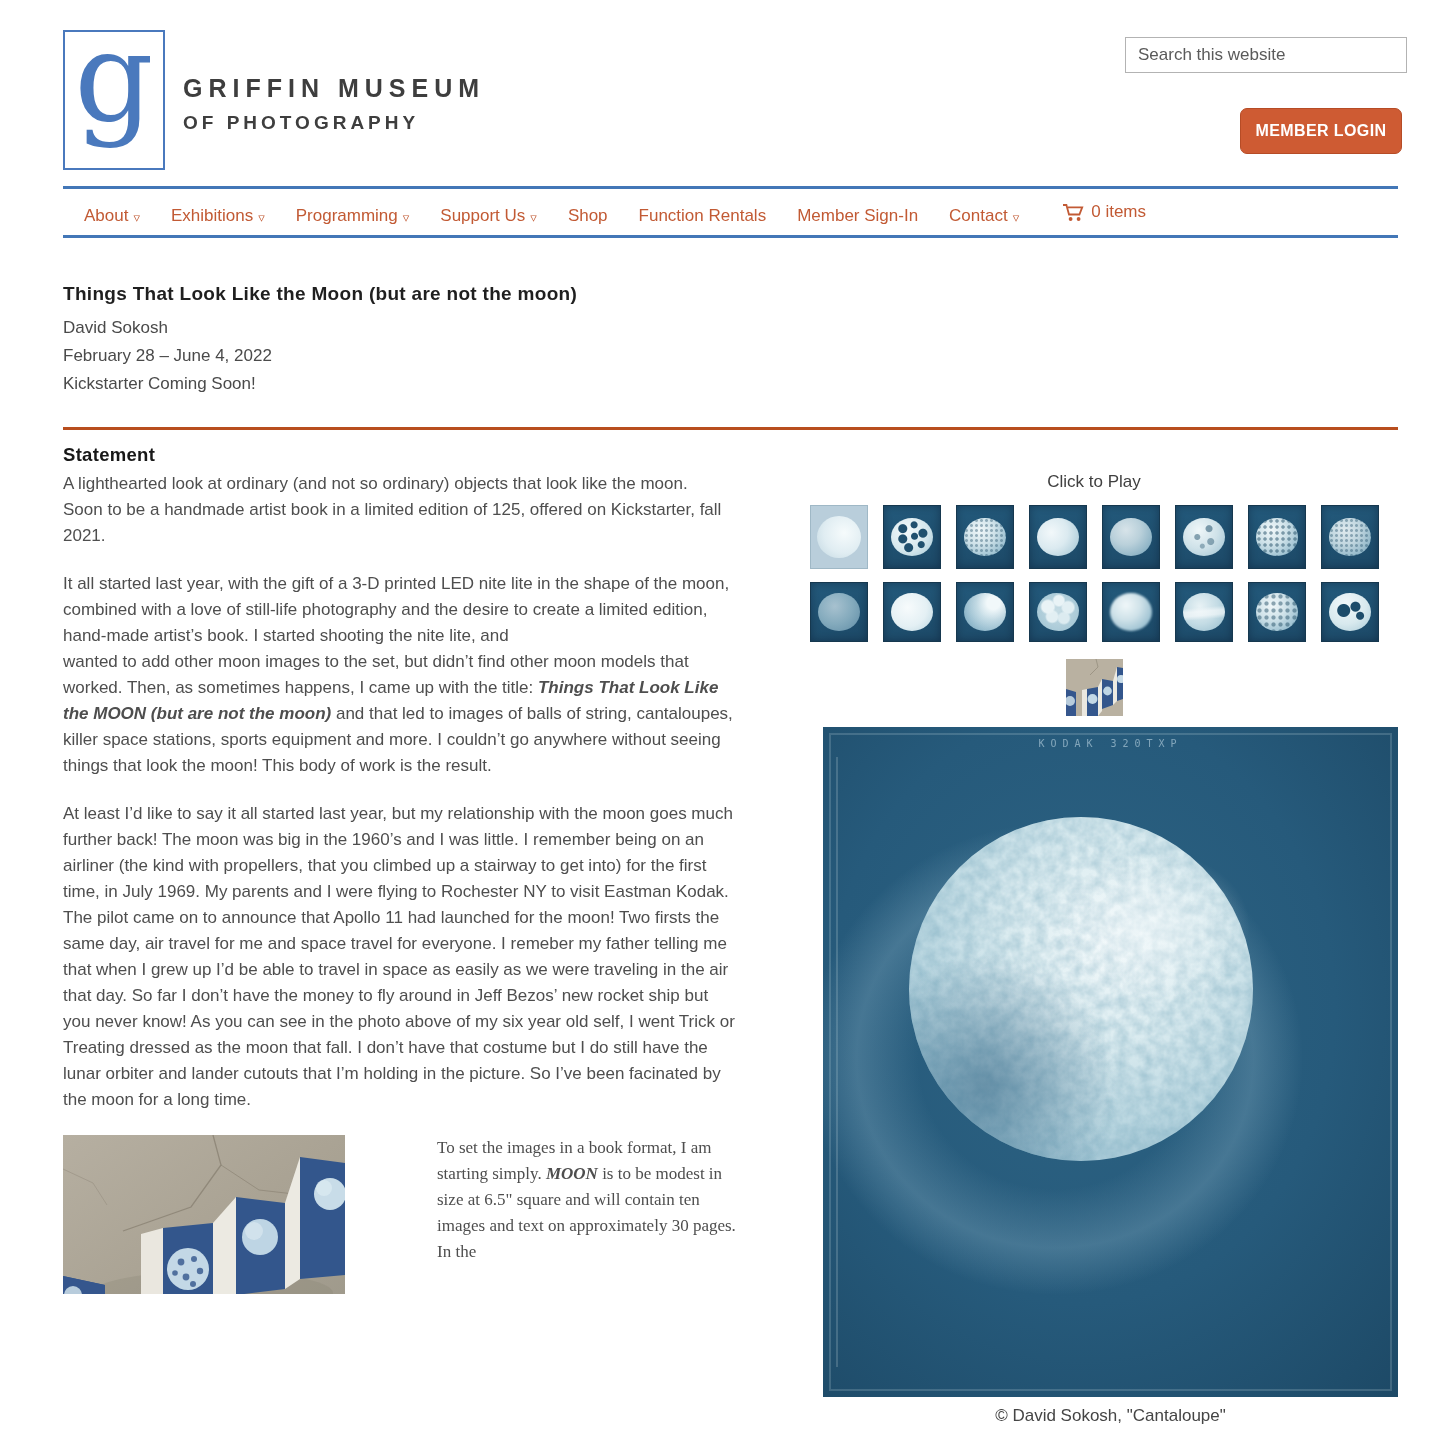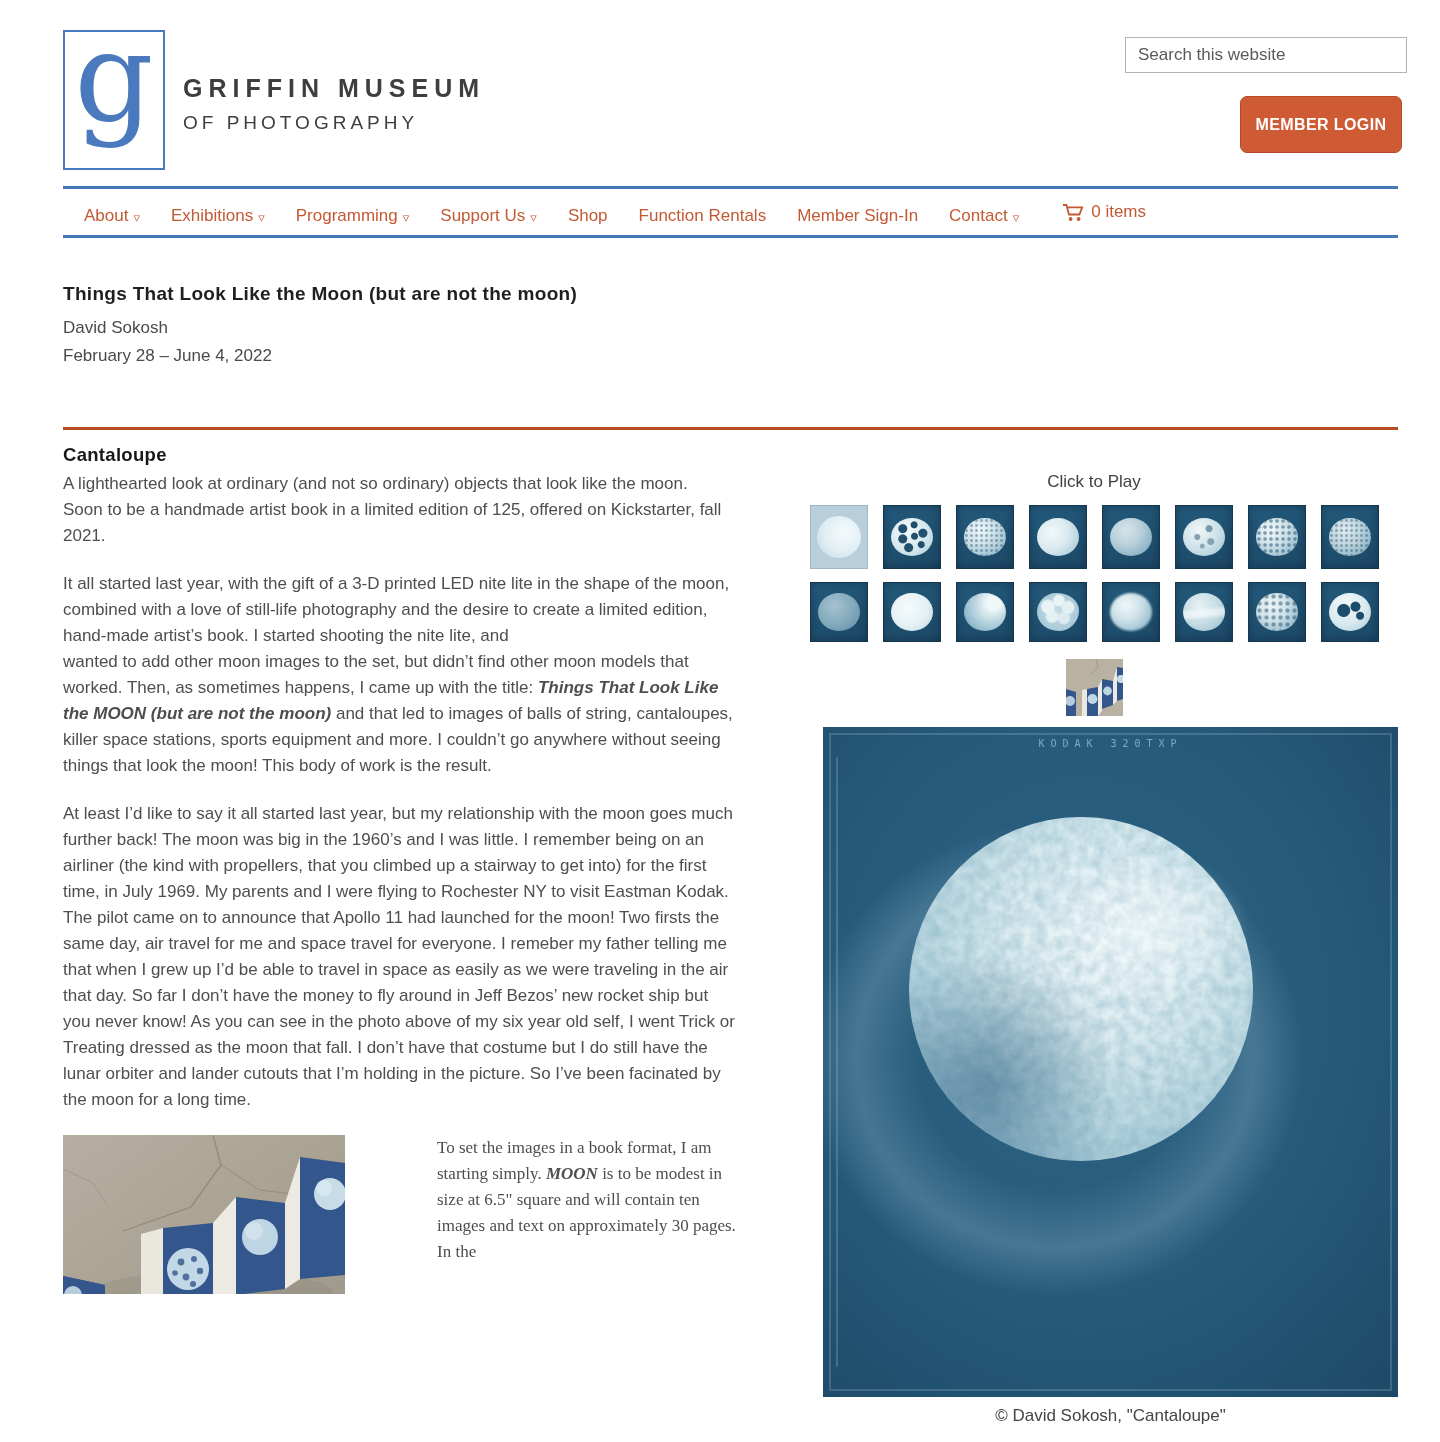--- a/index.html
+++ b/index.html
@@ -12,26 +12,26 @@
     width:1440px; height:1442px; position:relative; overflow:hidden;
     font-family:"Liberation Sans", sans-serif; color:var(--text);
   }
   
   .logo-box{position:absolute; left:63px; top:30px; width:102px; height:140px;
     border:2px solid var(--logo-blue); display:flex; justify-content:center; overflow:hidden;}
   .logo-g{font-family:"DejaVu Serif", serif; font-size:124px; line-height:1;
     color:var(--logo-blue); margin-top:-16px;}
   .brand{position:absolute; left:183px; top:74px; color:#3e3e3e;}
   .brand1{font-size:25px; font-weight:bold; letter-spacing:6px; white-space:nowrap;}
-  .brand2{font-size:19px; font-weight:normal; letter-spacing:4px; margin-top:9px; white-space:nowrap;}
+  .brand2{font-size:19px; font-weight:bold; letter-spacing:4px; margin-top:9px; white-space:nowrap;}
   .search{position:absolute; left:1125px; top:37px; width:282px; height:36px;
     border:1px solid #b3b3b3; font-size:17px; padding:0 12px; color:#333;
     font-family:"Liberation Sans", sans-serif;}
   .search::placeholder{color:#5a5a5a; opacity:1;}
-  .member-btn{position:absolute; left:1240px; top:96px; width:162px; height:57px;
+  .member-btn{position:absolute; left:1240px; top:108px; width:162px; height:46px;
     background:var(--button); border:1px solid #b64c26; border-radius:7px; color:#fff;
     font-size:16px; font-weight:bold; letter-spacing:.4px; cursor:pointer;
     font-family:"Liberation Sans", sans-serif;}
   
   .nav{position:absolute; left:63px; top:186px; width:1335px; height:52px;
     border-top:3px solid var(--blue); border-bottom:3px solid var(--blue);
     display:flex; align-items:center; padding-left:21px; gap:31px;}
   .nav-items{display:flex; align-items:center; gap:31px;}
   .nav-item{color:var(--accent); font-size:17px; white-space:nowrap; cursor:pointer;margin-top:8px;}
   .nav-caret{font-size:13px; margin-left:5px; position:relative; top:1px;}
@@ -146,26 +146,27 @@
       <circle cx="16.6" cy="16" r="1.9" fill="#c25a34"></circle>
     </svg>
     <span>0 items</span>
   </div>
 </nav>
 
 <section class="exh-head">
   <h1>Things That Look Like the Moon (but are not the moon)</h1>
   <div class="exh-line">David Sokosh</div>
   <div class="exh-line">February 28 – June 4, 2022</div>
+  <div class="exh-line">Kickstarter Coming Soon!</div>
 </section>
 
 <div class="rule"></div>
 
 <section class="statement">
-  <h2>Cantaloupe</h2>
+  <h2>Statement</h2>
   <p><span>A lighthearted look at ordinary (and not so ordinary) objects that look like the moon.</span><br><span>Soon to be a handmade artist book in a limited edition of 125, offered on Kickstarter, fall 2021.</span></p>
   <p><span>It all started last year, with the gift of a 3-D printed LED nite lite in the shape of the moon, combined with a love of still-life photography and the desire to create a limited edition, hand-made artist’s book. I started shooting the nite lite, and</span><br><span>wanted to add other moon images to the set, but didn’t find other moon models that worked. Then, as sometimes happens, I came up with the title: </span><strong><em>Things That Look Like the MOON (but are not the moon)</em></strong><span> and that led to images of balls of string, cantaloupes, killer space stations, sports equipment and more. I couldn’t go anywhere without seeing things that look the moon! This body of work is the result.</span></p>
   <p>At least I’d like to say it all started last year, but my relationship with the moon goes much further back! The moon was big in the 1960’s and I was little. I remember being on an airliner (the kind with propellers, that you climbed up a stairway to get into) for the first time, in July 1969. My parents and I were flying to Rochester NY to visit Eastman Kodak. The pilot came on to announce that Apollo 11 had launched for the moon! Two firsts the same day, air travel for me and space travel for everyone. I remeber my father telling me that when I grew up I’d be able to travel in space as easily as we were traveling in the air that day. So far I don’t have the money to fly around in Jeff Bezos’ new rocket ship but you never know! As you can see in the photo above of my six year old self, I went Trick or Treating dressed as the moon that fall. I don’t have that costume but I do still have the lunar orbiter and lander cutouts that I’m holding in the picture. So I’ve been facinated by the moon for a long time.</p>
   <div class="book-row">
     <div class="book-photo">
       <svg width="282" height="200" viewBox="0 0 282 200">
         <defs>
           <linearGradient id="concrete" x1="0" y1="0" x2="1" y2="1">
             <stop offset="0" stop-color="#b6afa1"></stop>
               <stop offset="0.5" stop-color="#aaa394"></stop>

